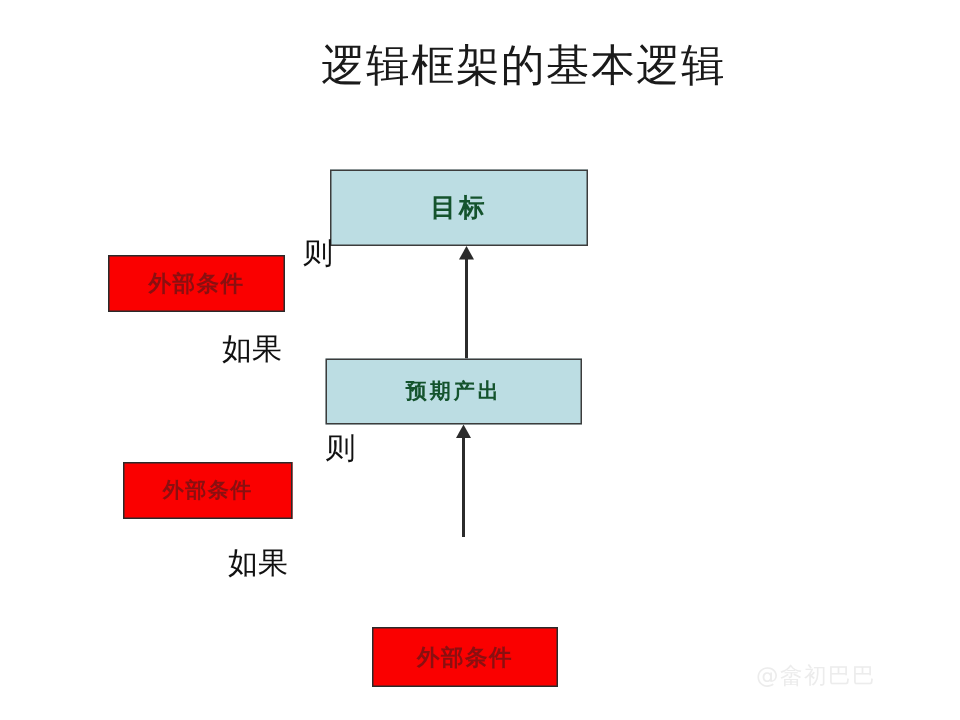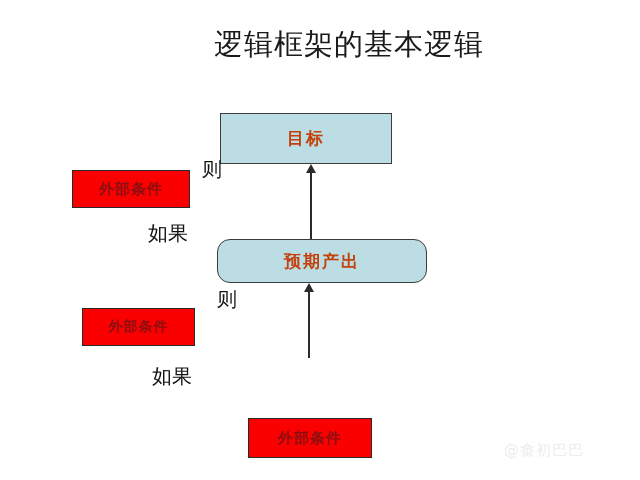--- a/index.html
+++ b/index.html
@@ -28,28 +28,28 @@
   }
 
   
   .node-box{
     box-sizing:border-box;
     background:#bcdde3;
     border:1px solid #3c3c3c;
     display:flex;
     align-items:center;
     justify-content:center;
-    color:#c2410c;
+    color:#14532d;
     font-family:"DejaVu Sans","Liberation Sans",sans-serif;
     font-weight:700;
     letter-spacing:2px;
     white-space:nowrap;
   }
   #box-goal   {left:220px;top:113px;width:172px;height:51px;font-size:17px;}
-  #box-output {left:217px;top:239px;width:210px;height:44px;font-size:17px;border-radius:13px;}
+  #box-output {left:217px;top:239px;width:171px;height:44px;font-size:14px;}
   #box-activity{left:215px;top:358px;width:180px;height:36px;font-size:16px;}
 
   
   .cond-box{
     box-sizing:border-box;
     background:#fa0000;
     border:1px solid #2a2a2a;
     display:flex;
     align-items:center;
     justify-content:center;

